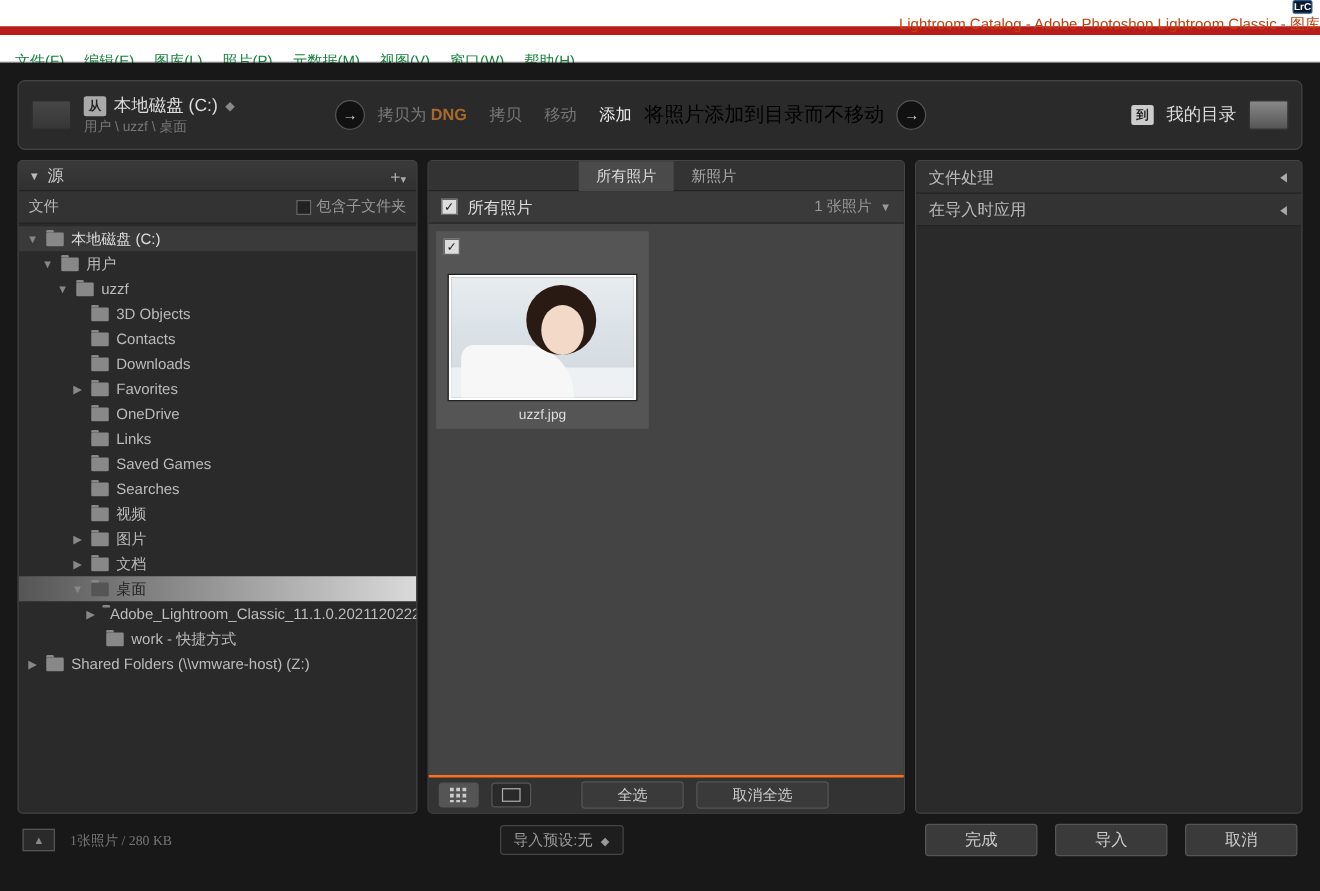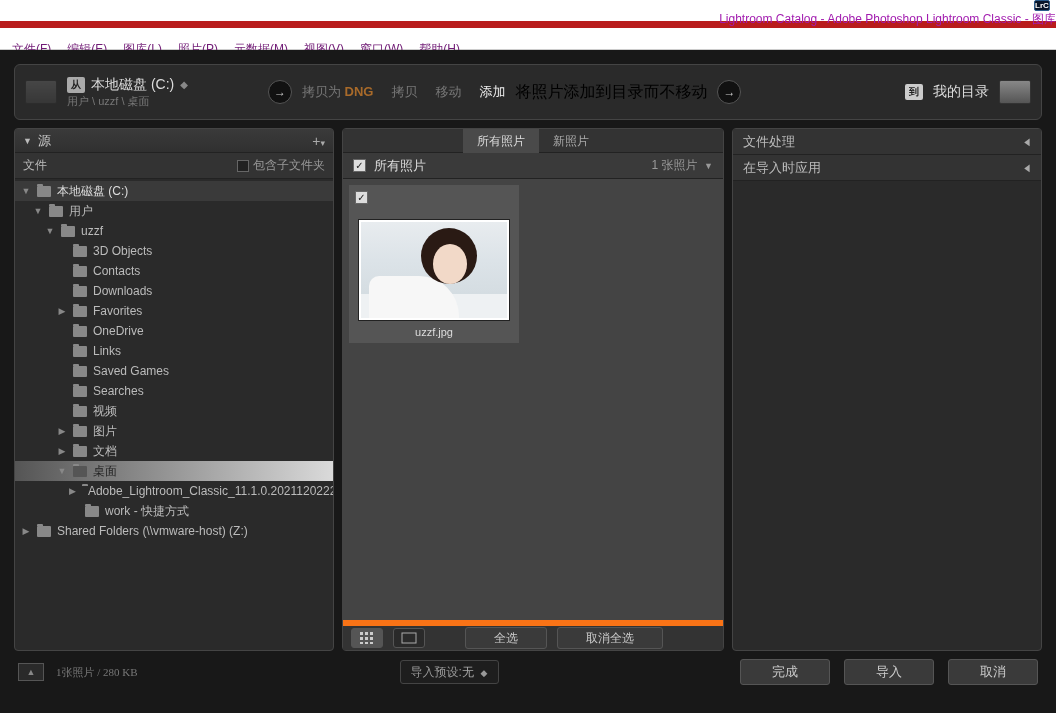--- a/index.html
+++ b/index.html
@@ -1,24 +1,24 @@
 <!DOCTYPE html>
 <html><head>
 <meta charset="utf-8">
 <style>
 * { margin:0; padding:0; box-sizing:border-box; font-family:"Microsoft YaHei","Segoe UI",sans-serif; }
 body { background:#fff; width:1056px; height:713px; overflow:hidden; }
 .window { width:1056px; height:713px; background:#fff; display:flex; flex-direction:column; }
 .titlebar { height:28px; background:#fff; display:flex; align-items:flex-end; padding:0 0 0 6px; border-bottom:7px solid #b91c1c;flex-direction:column; }
 .titlebar .icon { width:16px; height:16px; background:#0a162a; border-radius:2px; display:flex; align-items:center; justify-content:center; color:#fff; font-size:8px; font-weight:bold; margin-right:6px; border:1px solid #2a5a8a;}
-.titlebar .ttl { font-size:12px; color:#a21caf; flex:1; }
+.titlebar .ttl { font-size:12px; color:#c2410c; flex:1; }
 .winbtns { display:flex; }
 .winbtn { width:46px; height:28px; display:flex; align-items:center; justify-content:center; font-size:14px; color:#000; font-family:Arial,sans-serif; }
 .menubar { height:22px; background:#fff; display:flex; align-items:center; padding:0 4px; border-bottom:1px solid #ccc; }
-.menuitem { padding:0 8px; font-size:12px; color:#701a75; height:22px; line-height:22px;margin-top:20px; }
+.menuitem { padding:0 8px; font-size:12px; color:#15803d; height:22px; line-height:22px;margin-top:20px; }
 .appbody { flex:1; background:#181818; display:flex; flex-direction:column; }
 .darkpad { padding:14px 14px 28px 14px; flex:1; display:flex; flex-direction:column; gap:8px; }
 
 
 .topbar { height:56px; background:#2a2a2a; border:1px solid #444; border-radius:6px; display:flex; align-items:center; padding:0 10px; gap:10px; position:relative; }
 .srcdest-icon { width:32px; height:24px; background:linear-gradient(#888,#555); border:1px solid #333; border-radius:2px; }
 .srcdest-icon.left { opacity:0.3; }
 .srcdest { display:flex; flex-direction:column; }
 .srcdest .r1 { display:flex; align-items:center; gap:6px; color:#ddd; font-size:14px; }
 .srcdest .r2 { color:#777; font-size:11px; }
@@ -67,21 +67,21 @@
 .grid { flex:1; background:#444; padding:6px; overflow:hidden; }
 .cell { width:170px; background:#555; padding:6px 6px 2px 6px; display:flex; flex-direction:column; align-items:center; }
 .cell .chk { align-self:flex-start; margin-bottom:4px; }
 .thumb { width:150px; height:100px; background:linear-gradient(180deg,#e8ecef 0%,#dce3e8 40%,#cfd8dd 100%); border:2px solid #fff; outline:1px solid #222; margin-top:12px; position:relative; overflow:hidden;}
 .thumb .hair { position:absolute; width:56px; height:56px; border-radius:50%; background:#2a1a14; left:60px; top:6px; }
 .thumb .face { position:absolute; width:34px; height:40px; border-radius:50%; background:#f2d9c8; left:72px; top:22px; }
 .thumb .body { position:absolute; width:90px; height:48px; background:#f7f7f7; left:8px; top:54px; border-radius:10px 40px 6px 6px; }
 .thumb .desk { position:absolute; width:160px; height:28px; background:#eef1f3; left:-5px; bottom:-4px; }
 .fname { color:#ddd; font-size:11px; margin-top:6px; padding-bottom:3px;}
 
-.midbottom { height:30px; background:#333; border-top:6px solid #f97316; display:flex; align-items:center; padding:0 8px; gap:10px; }
+.midbottom { height:30px; background:#333; border-top:2px solid #f97316; display:flex; align-items:center; padding:0 8px; gap:10px; }
 .iconbtn { width:32px; height:20px; background:#2a2a2a; border:1px solid #555; border-radius:3px; display:flex; align-items:center; justify-content:center; color:#aaa; font-size:11px;}
 .iconbtn.active { background:#555; }
 .btn { height:22px; padding:0 28px; background:#3a3a3a; border:1px solid #555; border-radius:3px; color:#ccc; font-size:12px; display:flex; align-items:center; }
 
 
 .rrow { height:26px; background:#333; border-bottom:1px solid #222; display:flex; align-items:center; padding:2px 10px; color:#bbb; font-size:13px; }
 .rrow .tri { margin-left:auto; color:#aaa; font-size:10px; transform:scaleX(0.7);}
 
 
 .bottombar { display:flex; align-items:center; gap:12px; padding:0 4px; }

